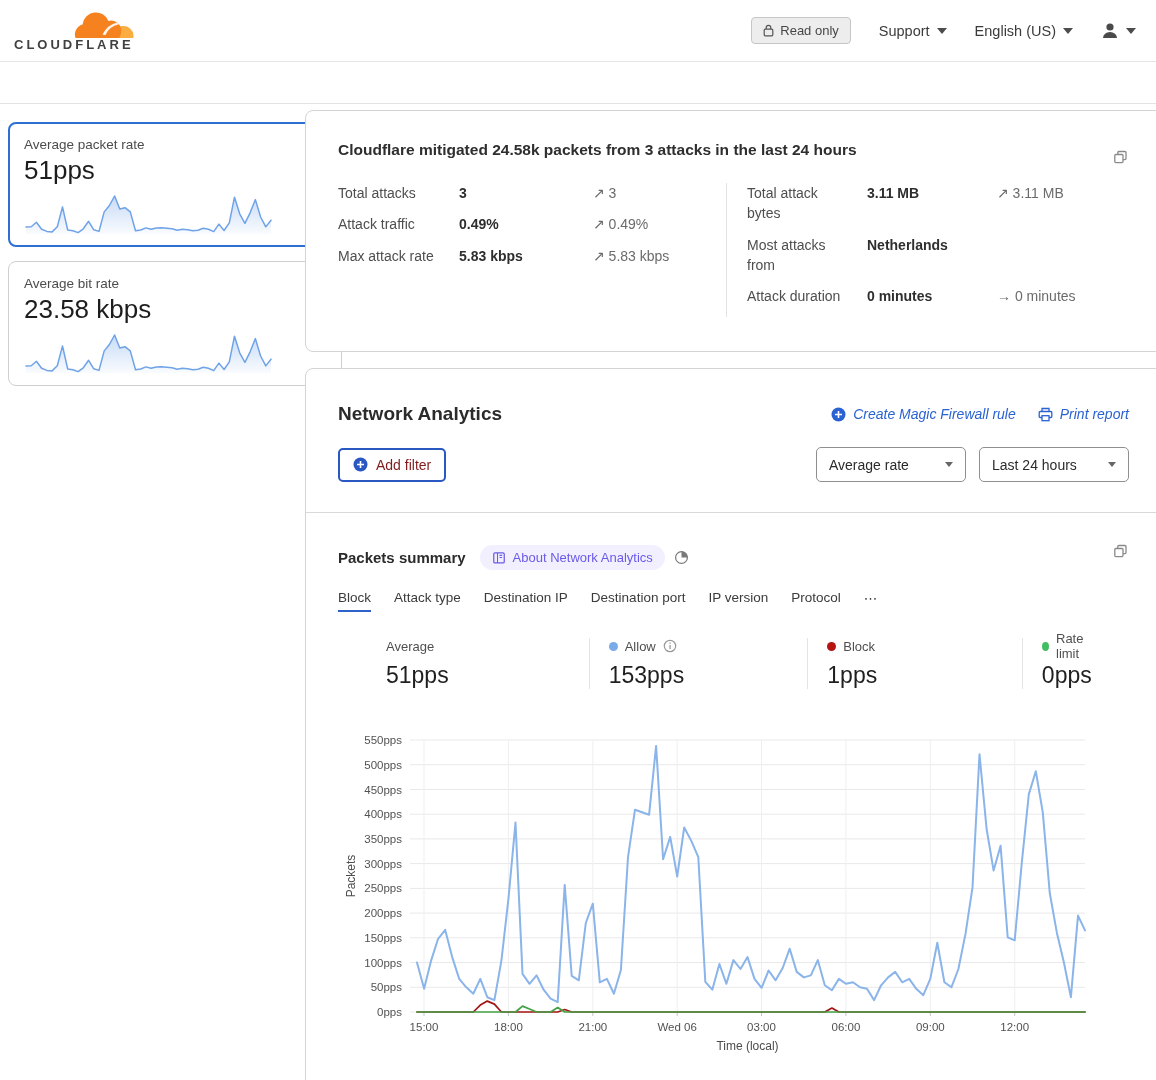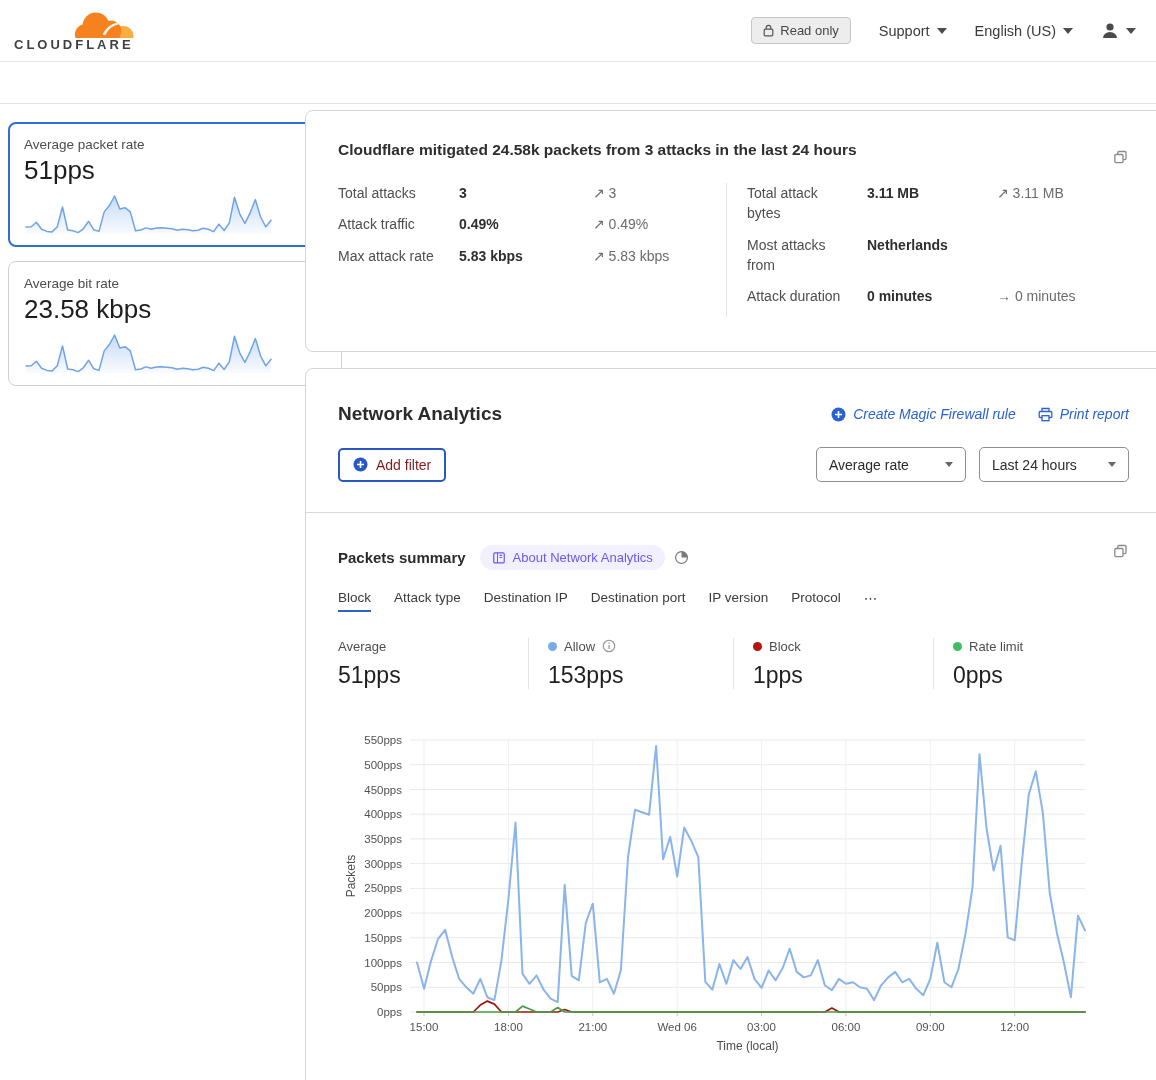--- a/index.html
+++ b/index.html
@@ -67,21 +67,21 @@
   .ps-head { display:flex; align-items:center; margin-top:32px; position:relative; }
   .ps-head h3 { font-size:15px; font-weight:700; color:#2b2b2b; }
   .badge { display:flex; align-items:center; gap:7px; background:#f2f0fe; color:#6a5ae8;
            border-radius:13px; height:25px; padding:0 12px; font-size:13px; margin-left:14px; cursor:pointer; }
   .pie-ic { margin-left:9px; cursor:pointer; display:flex; }
   .ps-copy { position:absolute; right:0; top:-2px; cursor:pointer; }
   .tabs { display:flex; gap:23px; margin-top:20px; font-size:13.5px; color:#3b3b3b; }
   .tab { padding-bottom:5px; cursor:pointer; }
   .tab.active { border-bottom:2px solid #2f62c9; }
   .kpis { display:flex; margin-top:26px; }
-  .kpi { width:190px; }
+  .kpi { width:190px;margin-left:48px; }
   .kpi + .kpi { border-left:1px solid #e4e4e4; padding-left:19px; width:205px; }
   .kpi:nth-child(3) { width:200px; }
   .kpi:last-child { width:auto; padding-right:30px; }
   .kpi .kl { display:flex; align-items:center; gap:7px; font-size:13px; color:#4f4f4f; height:16px; }
   .dot { width:9px; height:9px; border-radius:50%; display:inline-block; }
   .kpi .kv { font-size:23px; color:#1f1f1f; margin-top:8px; }
 
   .chartwrap { margin-top:44px; margin-left:-1px; }
   .tick { font-size:11.5px; fill:#525252; }
   .axlab { font-size:12px; fill:#4c4c4c; }

